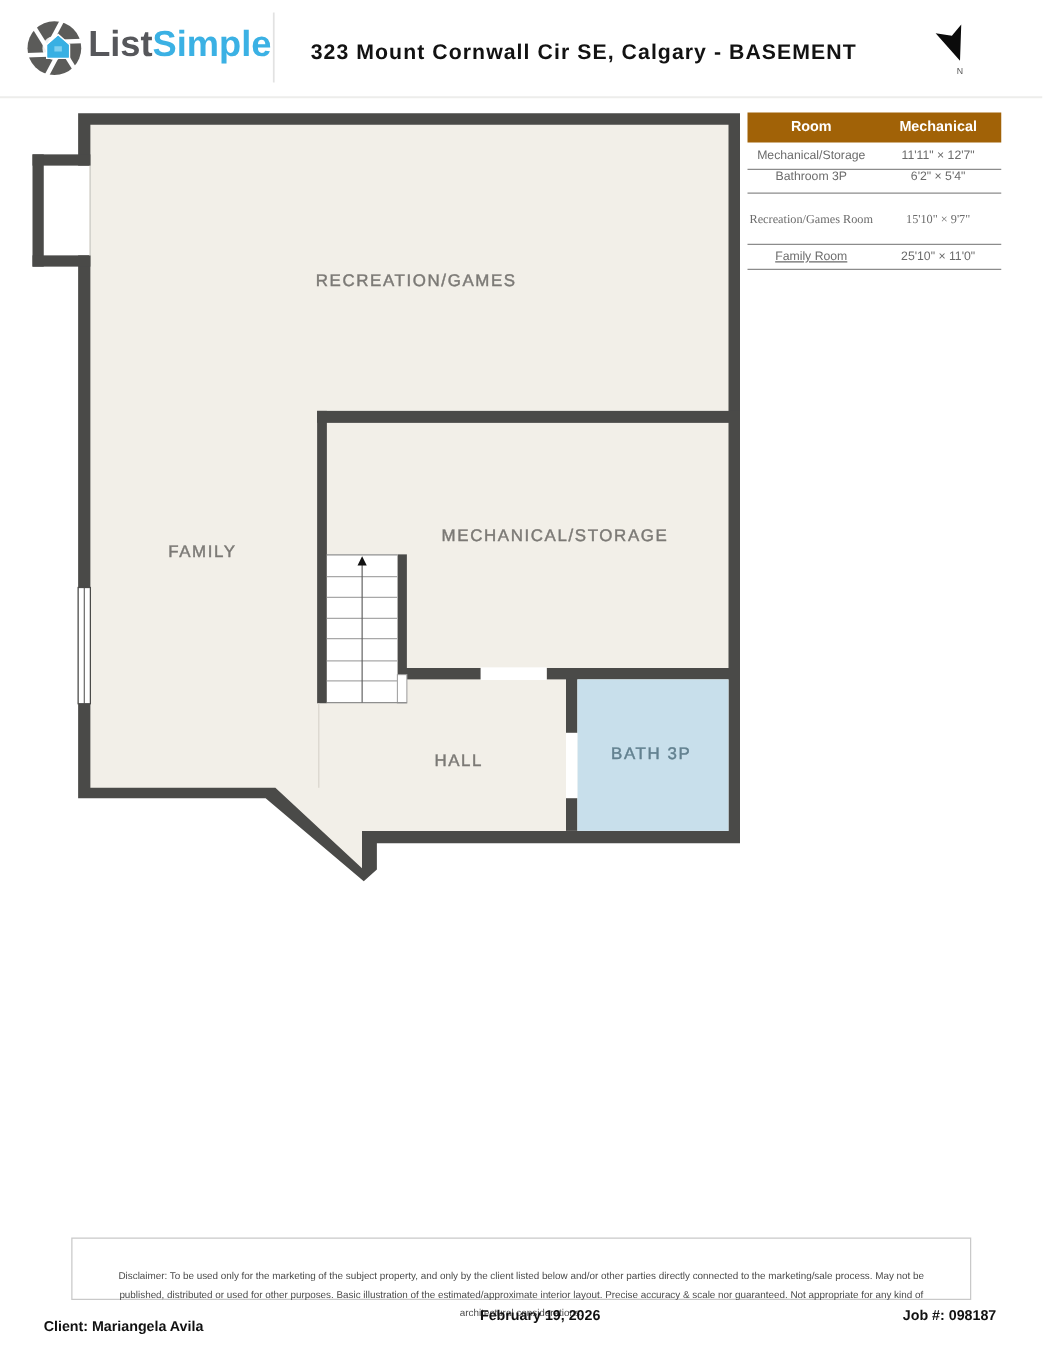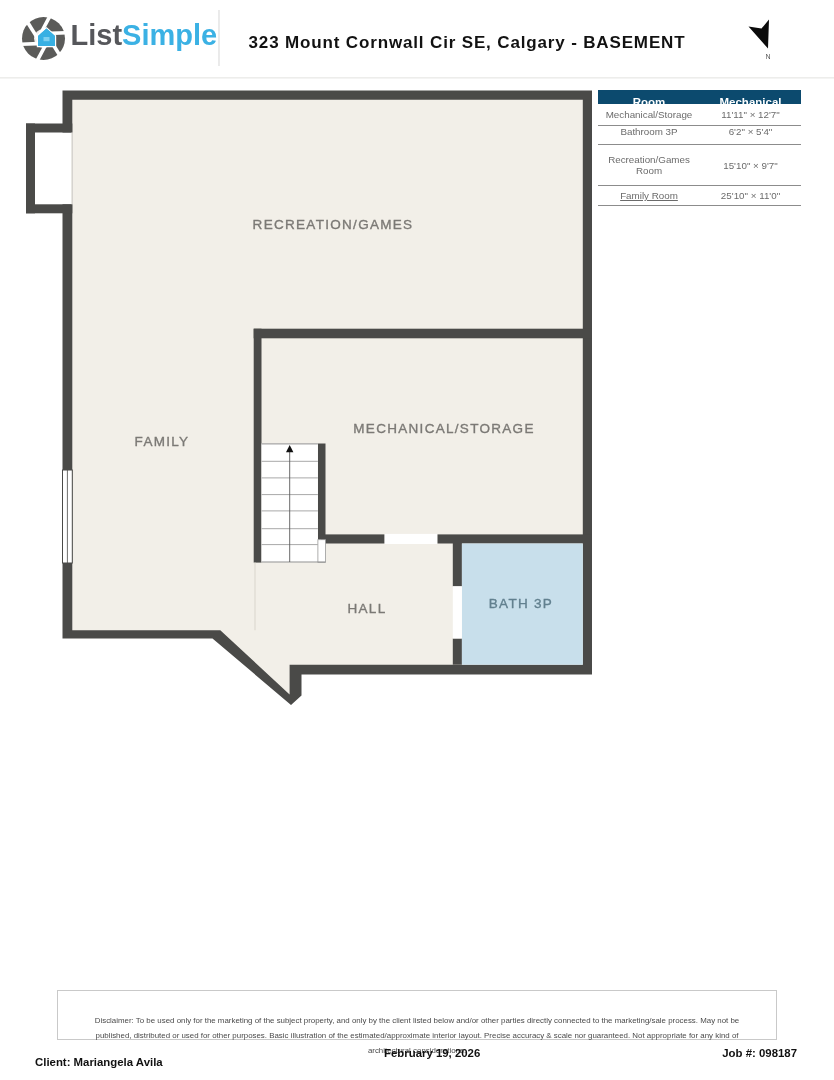--- a/index.html
+++ b/index.html
@@ -102,33 +102,33 @@
   <g font-family="Liberation Sans, sans-serif" fill="#7b7975" stroke="#7b7975" stroke-width="0.35" font-size="13.5" letter-spacing="1.3" text-anchor="middle">
     <text x="333" y="228.5">RECREATION/GAMES</text>
     <text x="162" y="445.5">FAMILY</text>
     <text x="444" y="433">MECHANICAL/STORAGE</text>
     <text x="367" y="612.5">HALL</text>
     <text x="521" y="607.5" fill="#62808f" stroke="#62808f" stroke-width="0.35">BATH 3P</text>
   </g>
 </svg>
 
 <div class="abs" style="left:598px;top:90.4px;width:203px;font-size:9.8px;color:#6b6b6b;">
-  <div style="background:#0c4a6e;color:#ffffff;font-weight:bold;font-size:11.5px;height:14px;display:flex;">
+  <div style="background:#a16207;color:#ffffff;font-weight:bold;font-size:11.5px;height:24px;display:flex;">
     <div style="width:102px;text-align:center;line-height:24px;">Room</div>
     <div style="width:101px;text-align:center;line-height:24px;">Mechanical</div>
   </div>
   <div style="height:21.1px;display:flex;align-items:center;border-bottom:1px solid #8c8c8c;">
     <div style="width:102px;text-align:center;">Mechanical/Storage</div>
     <div style="width:101px;text-align:center;">11'11" × 12'7"</div>
   </div>
   <div style="height:17.9px;display:flex;border-bottom:1px solid #8c8c8c;">
     <div style="width:102px;text-align:center;">Bathroom 3P</div>
     <div style="width:101px;text-align:center;">6'2" × 5'4"</div>
   </div>
-  <div style="height:39.5px;display:flex;align-items:center;border-bottom:1px solid #8c8c8c;">
+  <div style="height:39.5px;display:flex;align-items:center;border-bottom:1px solid #8c8c8c;font-family:Liberation Serif, serif;">
     <div style="width:102px;text-align:center;">Recreation/Games Room</div>
     <div style="width:101px;text-align:center;">15'10" × 9'7"</div>
   </div>
   <div style="height:19.3px;display:flex;align-items:center;border-bottom:1px solid #8c8c8c;">
     <div style="width:102px;text-align:center;text-decoration:underline;">Family Room</div>
     <div style="width:101px;text-align:center;">25'10" × 11'0"</div>
   </div>
 </div>
 
 <div class="abs" style="left:57px;top:990px;width:720px;height:50px;border:1px solid #c9c9c9;

